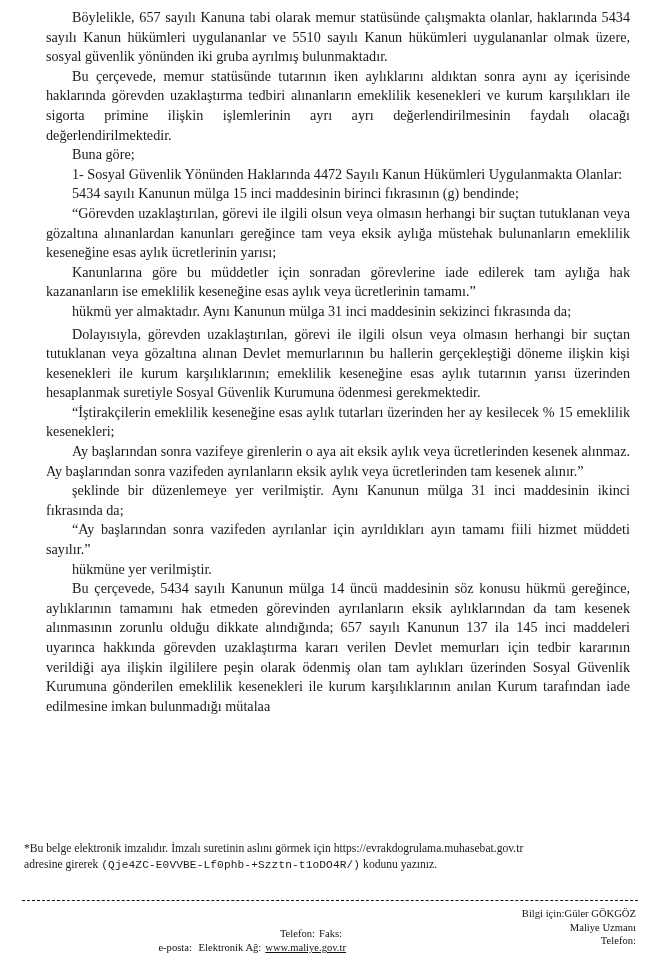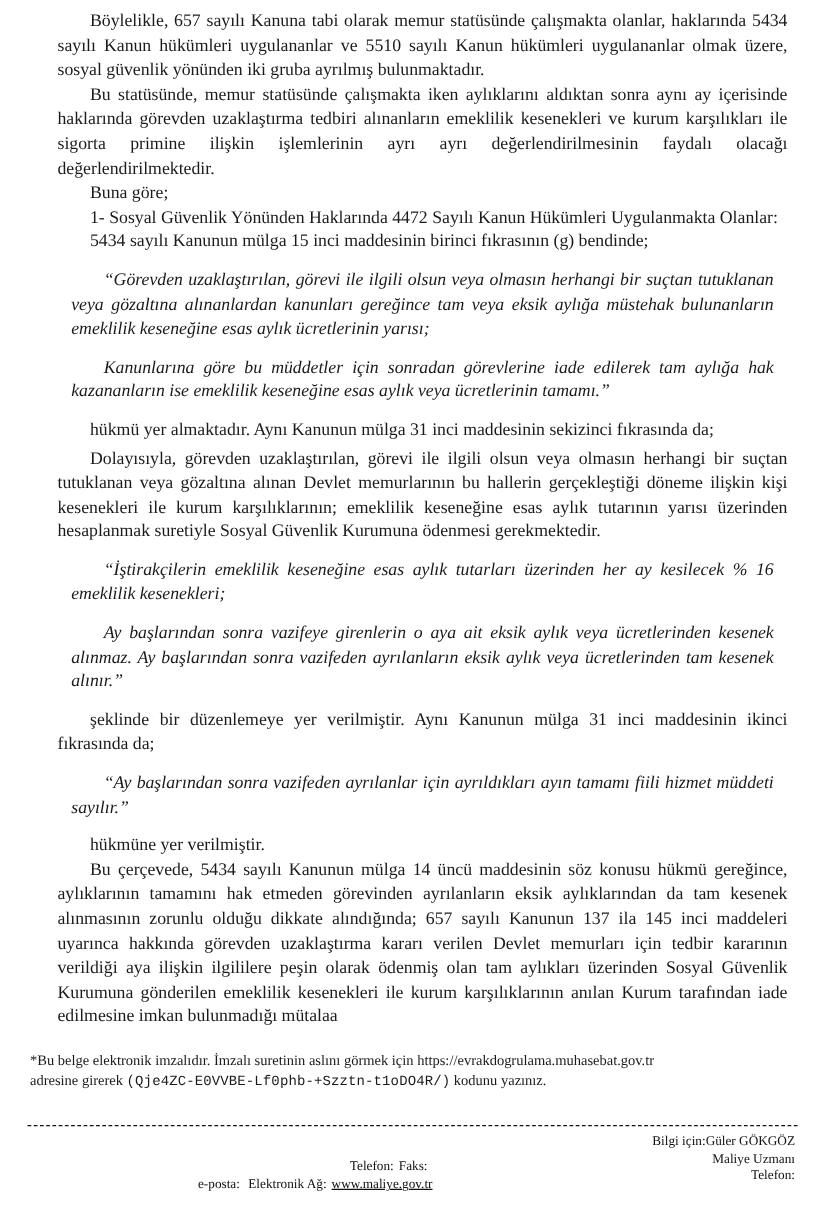--- a/index.html
+++ b/index.html
@@ -27,26 +27,25 @@
     font-size: 14.2px;
     line-height: 19.6px;
     text-align: justify;
     text-justify: inter-word;
     margin: 0;
   }
   .indent {
     text-indent: 26px;
   }
   .quote {
-    font-style: italic;
     text-indent: 26px;
     text-align: justify;
     font-size: 14.2px;
     line-height: 19.6px;
-    margin: 11px;
+    margin: 0;
   }
   .spacer-sm { height: 3px; }
 
   
   #footer-note {
     position: absolute;
     left: 24px;
     top: 841px;
     width: 612px;
     font-size: 11.6px;
@@ -90,30 +89,30 @@
   .ulink {
     text-decoration: underline;
   }
 </style>
 </head>
 <body>
 
 <div id="page">
 
   <p class="body-text indent">Böylelikle, 657 sayılı Kanuna tabi olarak memur statüsünde çalışmakta olanlar, haklarında 5434 sayılı Kanun hükümleri uygulananlar ve 5510 sayılı Kanun hükümleri uygulananlar olmak üzere, sosyal güvenlik yönünden iki gruba ayrılmış bulunmaktadır.</p>
-  <p class="body-text indent">Bu statüsünde, memur statüsünde çalışmakta iken aylıklarını aldıktan sonra aynı ay içerisinde haklarında görevden uzaklaştırma tedbiri alınanların emeklilik kesenekleri ve kurum karşılıkları ile sigorta primine ilişkin işlemlerinin ayrı ayrı değerlendirilmesinin faydalı olacağı değerlendirilmektedir.</p>
+  <p class="body-text indent">Bu çerçevede, memur statüsünde tutarının iken aylıklarını aldıktan sonra aynı ay içerisinde haklarında görevden uzaklaştırma tedbiri alınanların emeklilik kesenekleri ve kurum karşılıkları ile sigorta primine ilişkin işlemlerinin ayrı ayrı değerlendirilmesinin faydalı olacağı değerlendirilmektedir.</p>
   <p class="body-text indent">Buna göre;</p>
   <p class="body-text indent">1- Sosyal Güvenlik Yönünden Haklarında 4472 Sayılı Kanun Hükümleri Uygulanmakta Olanlar:</p>
   <p class="body-text indent">5434 sayılı Kanunun mülga 15 inci maddesinin birinci fıkrasının (g) bendinde;</p>
   <p class="quote">“Görevden uzaklaştırılan, görevi ile ilgili olsun veya olmasın herhangi bir suçtan tutuklanan veya gözaltına alınanlardan kanunları gereğince tam veya eksik aylığa müstehak bulunanların emeklilik keseneğine esas aylık ücretlerinin yarısı;</p>
   <p class="quote">Kanunlarına göre bu müddetler için sonradan görevlerine iade edilerek tam aylığa hak kazananların ise emeklilik keseneğine esas aylık veya ücretlerinin tamamı.”</p>
   <p class="body-text indent"> hükmü yer almaktadır. Aynı Kanunun mülga 31 inci maddesinin sekizinci fıkrasında da;</p>
   <div class="spacer-sm"></div>
   <p class="body-text indent">Dolayısıyla, görevden uzaklaştırılan, görevi ile ilgili olsun veya olmasın herhangi bir suçtan tutuklanan veya gözaltına alınan Devlet memurlarının bu hallerin gerçekleştiği döneme ilişkin kişi kesenekleri ile kurum karşılıklarının; emeklilik keseneğine esas aylık tutarının yarısı üzerinden hesaplanmak suretiyle Sosyal Güvenlik Kurumuna ödenmesi gerekmektedir.</p>
-  <p class="quote">“İştirakçilerin emeklilik keseneğine esas aylık tutarları üzerinden her ay kesilecek % 16 emeklilik kesenekleri;</p>
+  <p class="quote">“İştirakçilerin emeklilik keseneğine esas aylık tutarları üzerinden her ay kesilecek % 15 emeklilik kesenekleri;</p>
   <p class="quote">Ay başlarından sonra vazifeye girenlerin o aya ait eksik aylık veya ücretlerinden kesenek alınmaz. Ay başlarından sonra vazifeden ayrılanların eksik aylık veya ücretlerinden tam kesenek alınır.”</p>
   <p class="body-text indent">şeklinde bir düzenlemeye yer verilmiştir. Aynı Kanunun mülga 31 inci maddesinin ikinci fıkrasında da;</p>
   <p class="quote">“Ay başlarından sonra vazifeden ayrılanlar için ayrıldıkları ayın tamamı fiili hizmet müddeti sayılır.”</p>
   <p class="body-text indent">hükmüne yer verilmiştir.</p>
   <p class="body-text indent">Bu çerçevede, 5434 sayılı Kanunun mülga 14 üncü maddesinin söz konusu hükmü gereğince, aylıklarının tamamını hak etmeden görevinden ayrılanların eksik aylıklarından da tam kesenek alınmasının zorunlu olduğu dikkate alındığında; 657 sayılı Kanunun 137 ila 145 inci maddeleri uyarınca hakkında görevden uzaklaştırma kararı verilen Devlet memurları için tedbir kararının verildiği aya ilişkin ilgililere peşin olarak ödenmiş olan tam aylıkları üzerinden Sosyal Güvenlik Kurumuna gönderilen emeklilik kesenekleri ile kurum karşılıklarının anılan Kurum tarafından iade edilmesine imkan bulunmadığı mütalaa</p>
 
 </div>
 
 <div id="footer-note">
   <span>*Bu belge elektronik imzalıdır. İmzalı suretinin aslını görmek için </span><span>https://evrakdogrulama.muhasebat.gov.tr</span><br>

